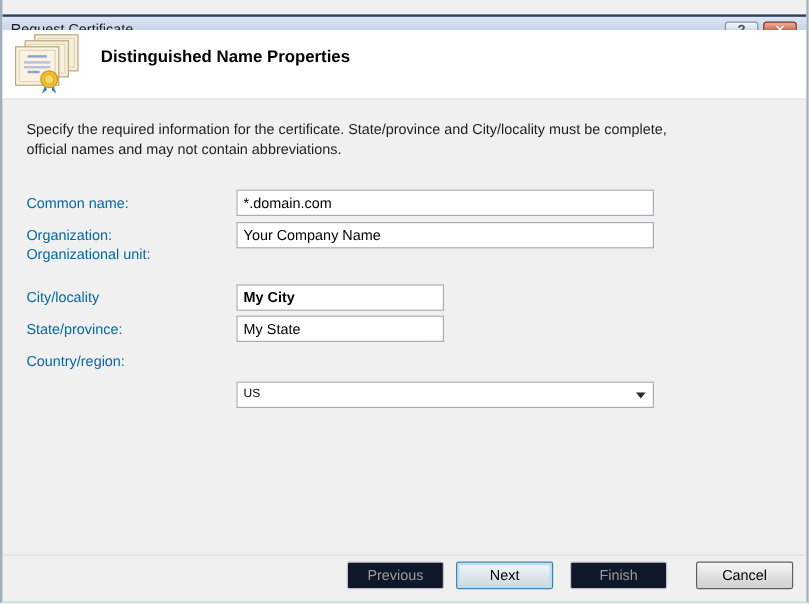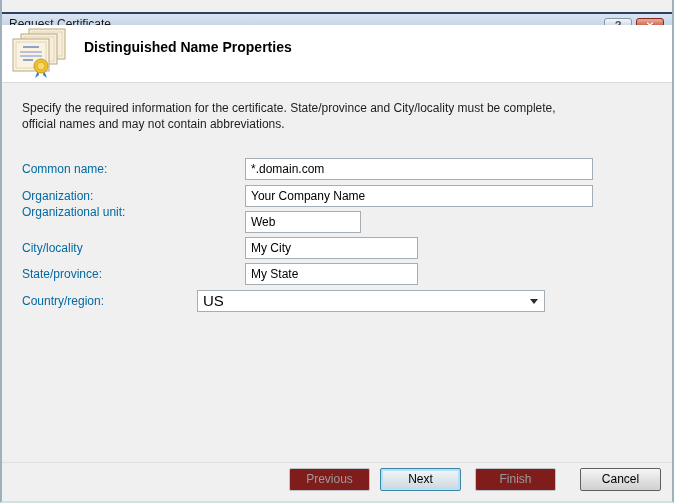--- a/index.html
+++ b/index.html
@@ -69,31 +69,30 @@
     position: absolute; left: 20px;
     font-size: 12px; color: #0369a1;
   }
   .field-input {
     position: absolute; left: 195px; height: 22px;
     border: 1px solid #a5adb5;
     background: #ffffff;
     font-family: "Liberation Sans", sans-serif;
     font-size: 12px; color: #000;
     padding: 0 5px;
-    margin-left: 48px;
   }
   .w-wide   { width: 348px; }
   .w-small  { width: 116px; }
   .w-medium { width: 173px; }
 
   .combo {
     position: absolute; left: 195px; width: 348px; height: 22px;
     border: 1px solid #a5adb5; background: #ffffff;
-    font-size: 15px; color: #000;
-    line-height: 20px; padding: 0 5px;
+    font-size: 10px; color: #000;
+    line-height: 20px; padding: 0 5px; margin-top: 28px;
   }
   .combo-arrow {
     position: absolute; right: 6px; top: 8px;
     width: 0; height: 0;
     border-left: 4px solid transparent;
     border-right: 4px solid transparent;
     border-top: 5px solid #2b2b2b;
   }
 
   
@@ -105,21 +104,21 @@
     position: absolute; top: 468px; width: 81px; height: 23px;
     font-family: "Liberation Sans", sans-serif;
     font-size: 12px; text-align: center; line-height: 21px;
     border-radius: 2px;
   }
   .btn-normal {
     background: linear-gradient(#f6f6f6, #e4e4e4 45%, #d0d0d0);
     border: 1px solid #5c6165; color: #000;
   }
   .btn-disabled {
-    background: #7f1d1d;
+    background: #0f172a;
     border: 1px solid #bdc2c6; color: #9b9b9b;
   }
   .btn-default {
     background: linear-gradient(#f3f9fb, #e0e9ee 45%, #ccd7dd);
     border: 1px solid #3f84a8;
     box-shadow: inset 0 0 0 2px #b9e0f0;
     color: #000;
   }
   .b-previous { left: 287px; }
   .b-next     { left: 378px; }
@@ -174,24 +173,23 @@
     <div>official names and may not contain abbreviations.</div>
   </div>
 
   <label class="field-label" style="top:162px;">Common name:</label>
   <input class="field-input w-wide" style="top: 158px;" value="*.domain.com">
 
   <label class="field-label" style="top:189px;">Organization:</label>
   <input class="field-input w-wide" style="top: 185px;" value="Your Company Name">
 
   <label class="field-label" style="top:205px;">Organizational unit:</label>
-  <input class="field-input w-small" style="top: 211px;" value="Web">
 
   <label class="field-label" style="top:241px;">City/locality</label>
-  <input class="field-input w-medium" style="top: 237px;" value="My City">
+  <input class="field-input w-medium" style="top: 237px; font-weight: bold;" value="My City">
 
   <label class="field-label" style="top:267px;">State/province:</label>
   <input class="field-input w-medium" style="top: 263px;" value="My State">
 
   <label class="field-label" style="top:294px;">Country/region:</label>
   <div class="combo" style="top:290px;">
     <span>US</span>
     <span class="combo-arrow"></span>
   </div>
 

